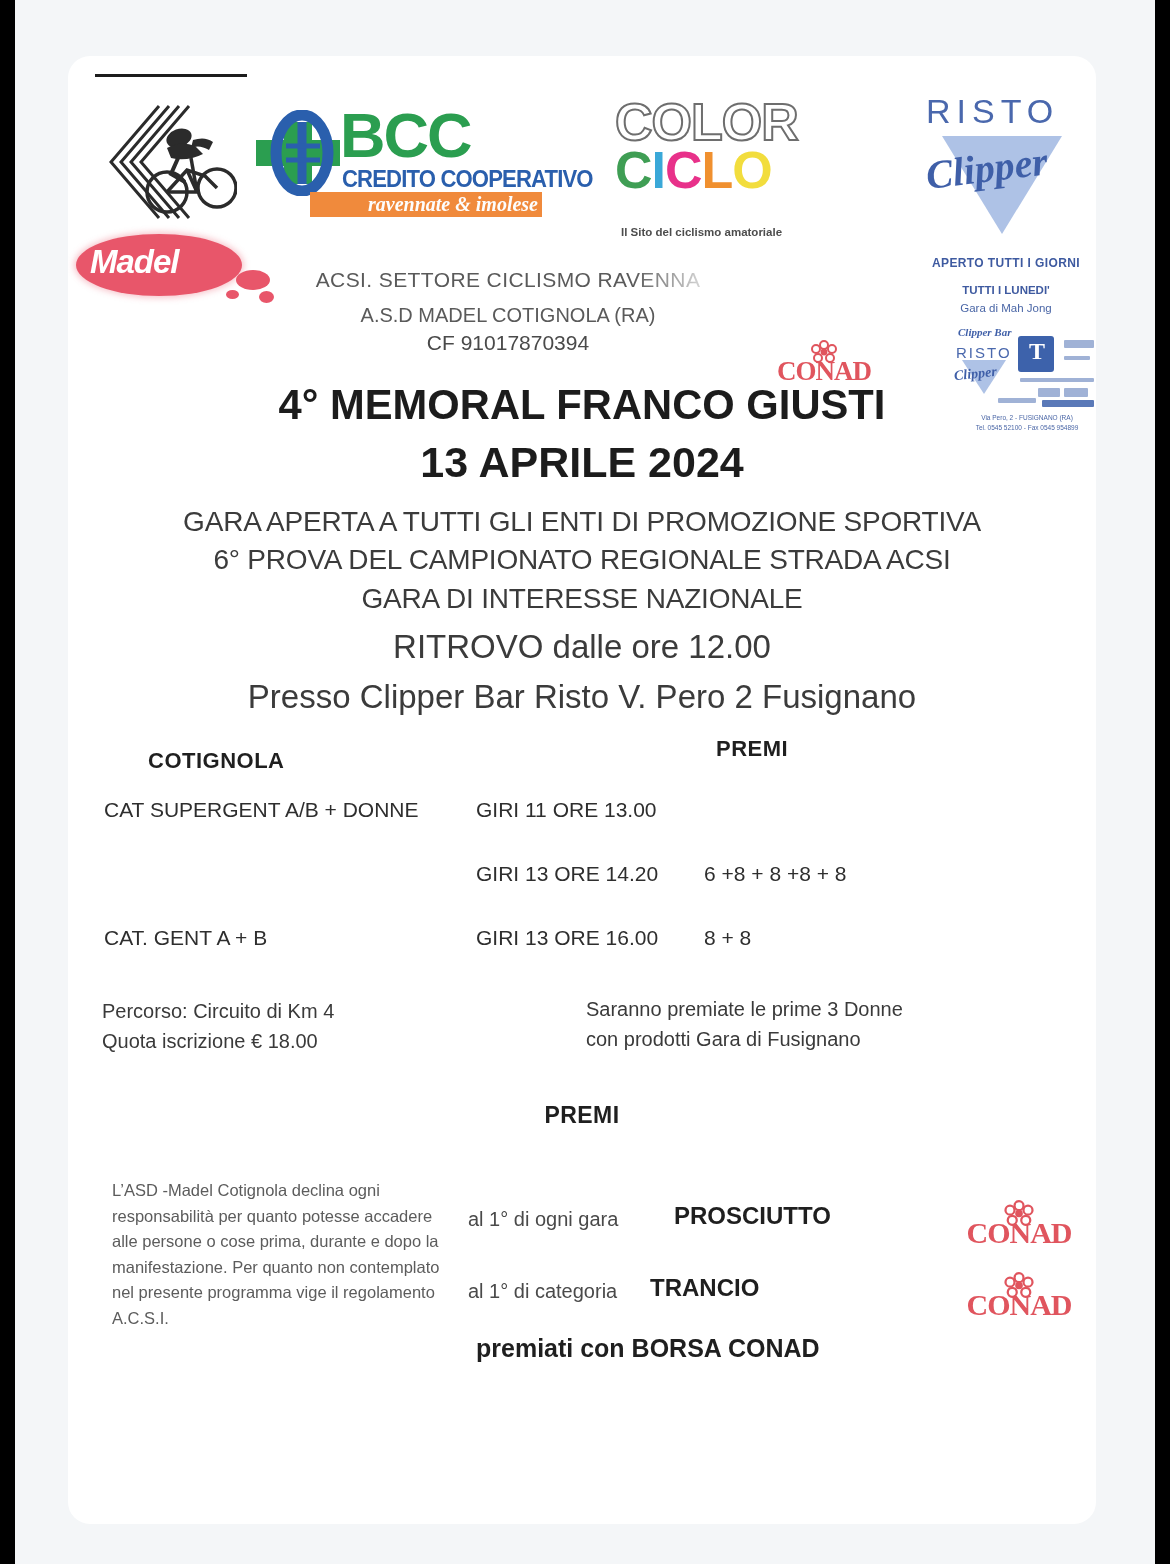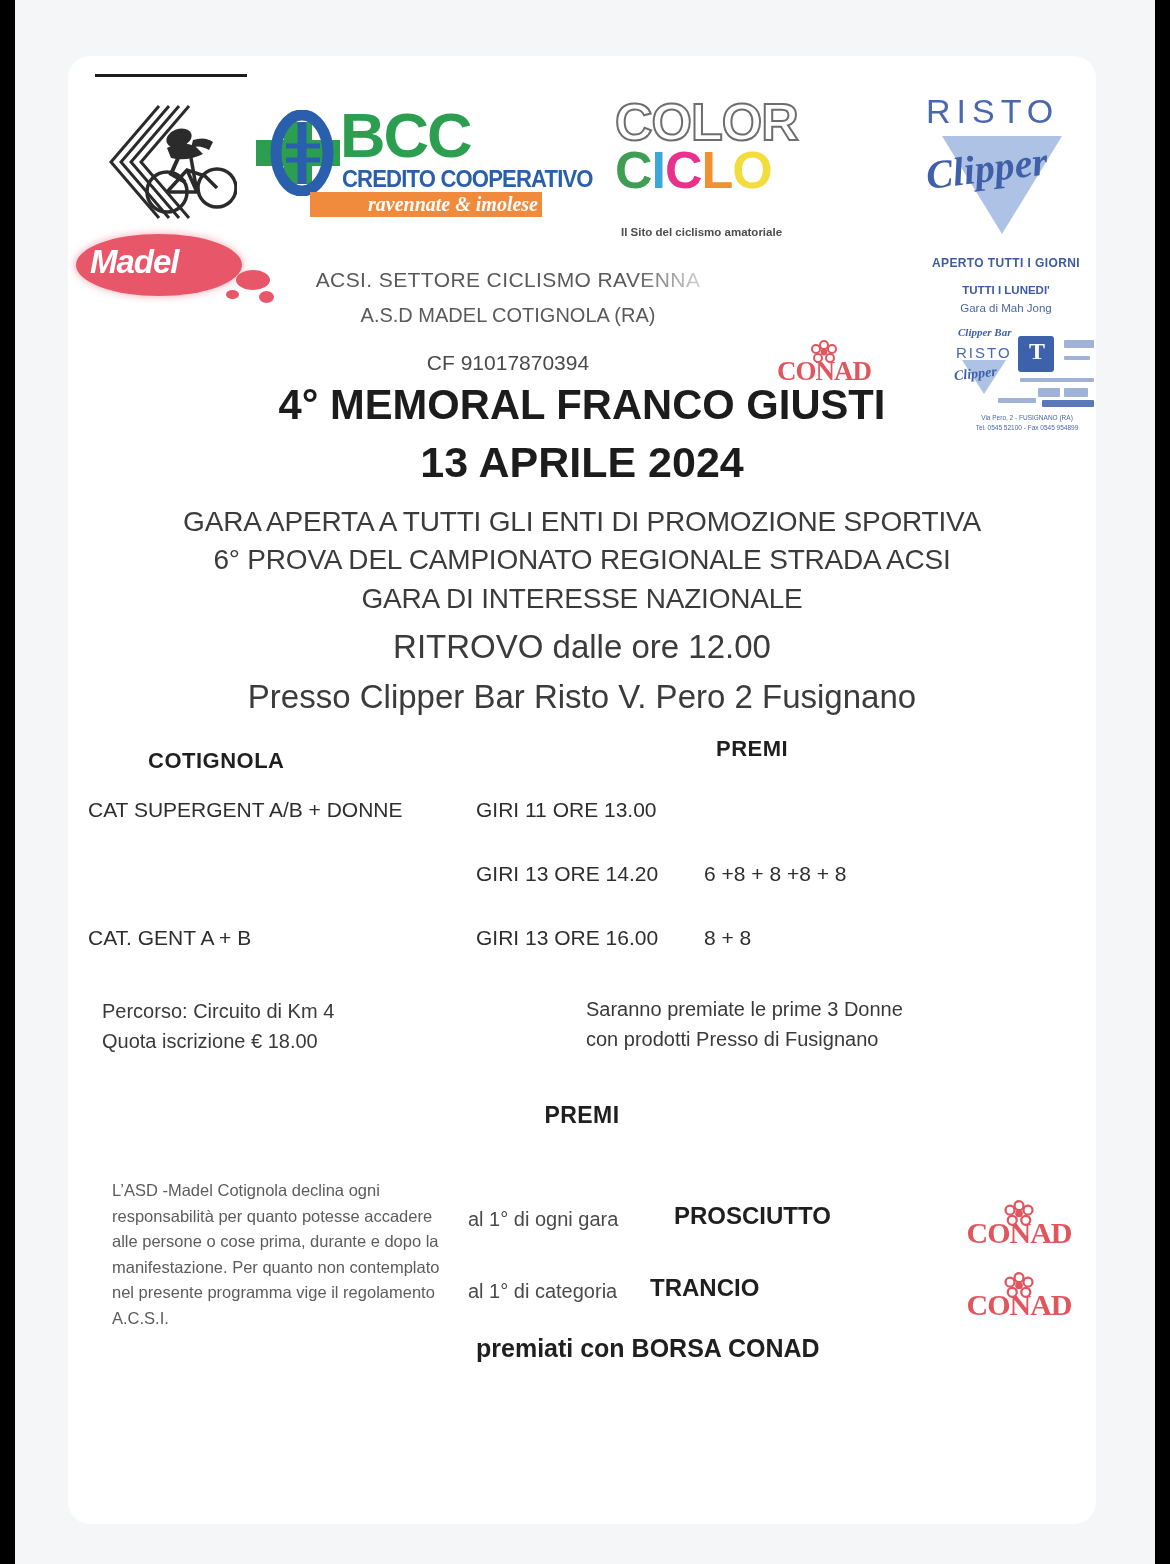--- a/index.html
+++ b/index.html
@@ -125,21 +125,21 @@
   .tbox b { color:#fff; font-size:24px; position:absolute; left:11px; top:2px; font-family:"Liberation Serif",serif; }
   .risto-addr1 { position:absolute; left:0px; top:88px; width:150px; text-align:center; font-size:6.5px; color:#4a66a6; white-space:nowrap; }
   .risto-addr2 { position:absolute; left:0px; top:98px; width:150px; text-align:center; font-size:6.5px; color:#4a66a6; white-space:nowrap; }
 
   
   .org-block { position:absolute; left: 180px; top: 212px; width: 520px; text-align:center; }
   .org-l1 { font-size: 21px; color:#5a5a5a; letter-spacing:0.4px;
             -webkit-mask-image: linear-gradient(to right, #000 0%, #000 74%, rgba(0,0,0,.2) 88%, rgba(0,0,0,0) 100%);
             mask-image: linear-gradient(to right, #000 0%, #000 74%, rgba(0,0,0,.2) 88%, rgba(0,0,0,0) 100%); }
   .org-l2 { font-size: 20px; color:#5a5a5a; margin-top: 12px; }
-  .org-l3 { font-size: 21px; color:#4a4a4a; margin-top: 24px; }
+  .org-l3 { font-size: 21px; color:#4a4a4a; margin-top: 4px; }
 
   
   .conad { position: absolute; }
   .conad .cn-flower { position:absolute; left:50%; transform:translateX(-50%); top:0; }
   .conad .cn-word {
     position:absolute; left:0; top:16px; width:100%;
     text-align:center;
     font-family:"Liberation Serif", serif; font-weight:bold;
     font-size: 30px; color:#e0555e; letter-spacing:-1px;
   }
@@ -177,21 +177,21 @@
 
   
   .h-partenze { position:absolute; left: 80px; top: 692px; font-weight:bold; font-size:22px; color:#1f1f1f; letter-spacing:0.5px; }
   .h-premi-1  { position:absolute; left: 648px; top: 680px; font-weight:bold; font-size:22px; color:#1f1f1f; letter-spacing:0.5px; }
 
   
   .row { position:absolute; left: 0; width: 1028px; height: 30px; }
   #row0 { top: 742px; }
   #row1 { top: 806px; }
   #row2 { top: 870px; }
-  .c-cat  { position:absolute; left: 20px;  width: 400px; font-size: 21px; color:#2e2e2e; }
+  .c-cat  { position:absolute; left: 36px;  width: 400px; font-size: 21px; color:#2e2e2e; }
   .c-giri { position:absolute; left: 408px; width: 220px; font-size: 21px; color:#2e2e2e; }
   .c-prem { position:absolute; left: 636px; width: 330px; font-size: 21px; color:#2e2e2e; }
 
   
   .percorso { position:absolute; left: 34px; top: 940px; font-size: 20px; color:#3a3a3a; line-height: 1.5; }
   .donne    { position:absolute; left: 518px; top: 938px; font-size: 20px; color:#3a3a3a; line-height: 1.5; }
 
   .h-premi-2 { position:absolute; left: 0; top: 1046px; width: 1028px; text-align:center; font-weight:bold; font-size:23px; color:#1f1f1f; letter-spacing:0.4px; }
 
   
@@ -350,21 +350,21 @@
     <div class="c-giri">GIRI 13 ORE 16.00</div>
     <div class="c-prem">8 + 8</div>
   </div>
 
   <div class="percorso">
     <div>Percorso: Circuito di Km 4</div>
     <div>Quota iscrizione € 18.00</div>
   </div>
   <div class="donne">
     <div>Saranno premiate le prime 3 Donne</div>
-    <div>con prodotti Presso di Fusignano</div>
+    <div>con prodotti Gara di Fusignano</div>
   </div>
 
   <div class="h-premi-2">PREMI</div>
 
   <div class="disclaimer">L’ASD -Madel Cotignola declina ogni responsabilità per quanto potesse accadere alle persone o cose prima, durante e dopo la manifestazione. Per quanto non contemplato nel presente programma vige il regolamento A.C.S.I.</div>
 
   <div class="pz-label" id="pz1-label">al 1° di ogni gara</div>
   <div class="pz-item" id="pz1-item">PROSCIUTTO</div>
   <div class="pz-label" id="pz2-label">al 1° di categoria</div>
   <div class="pz-item" id="pz2-item">TRANCIO</div>

